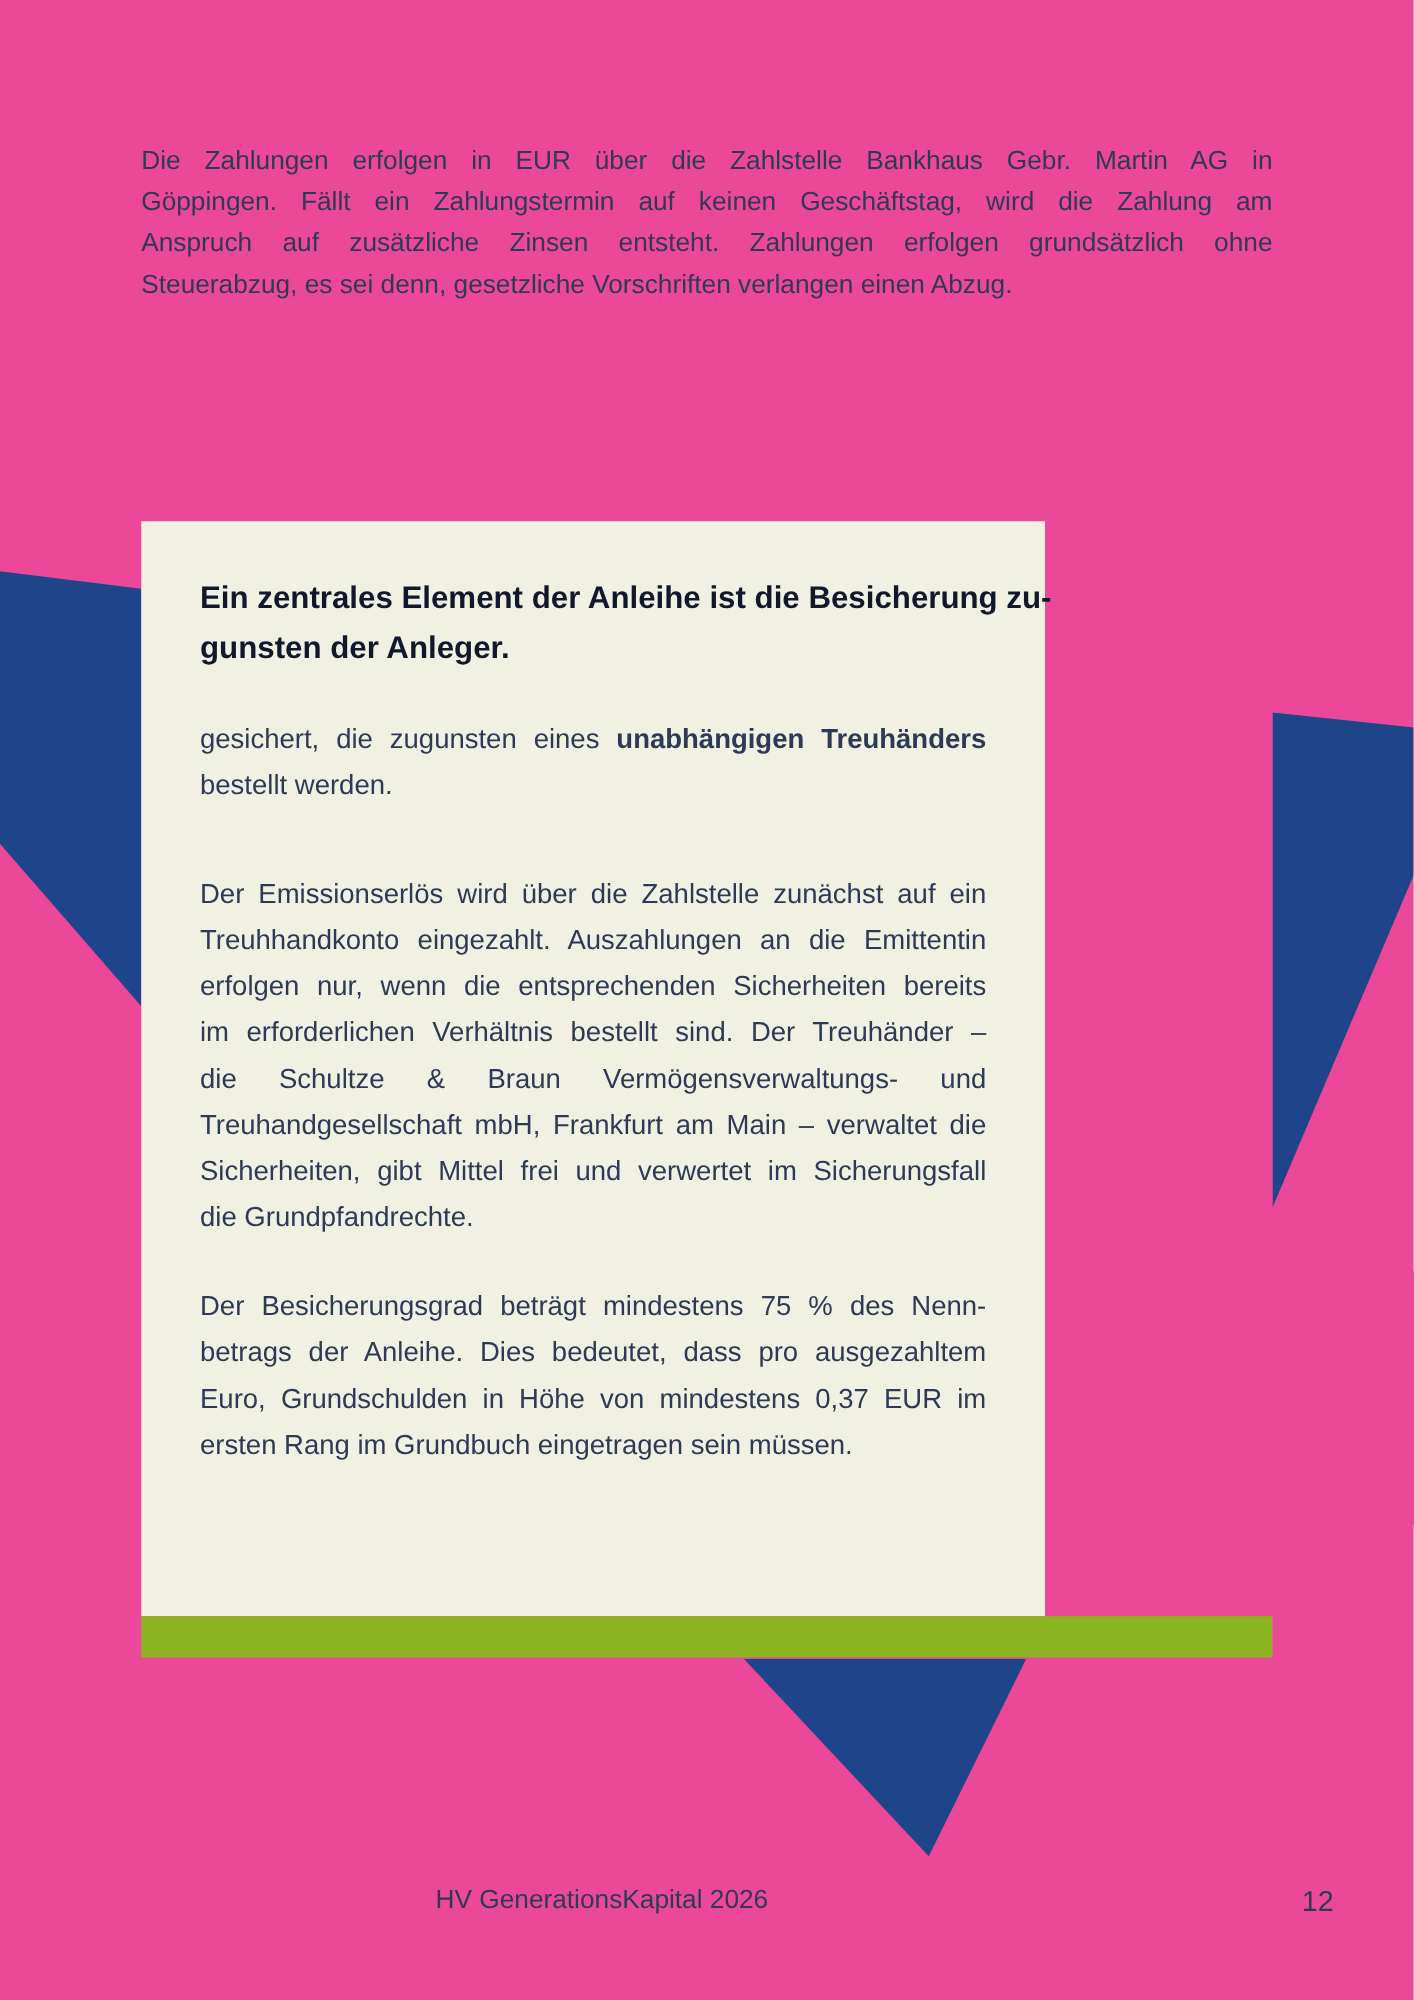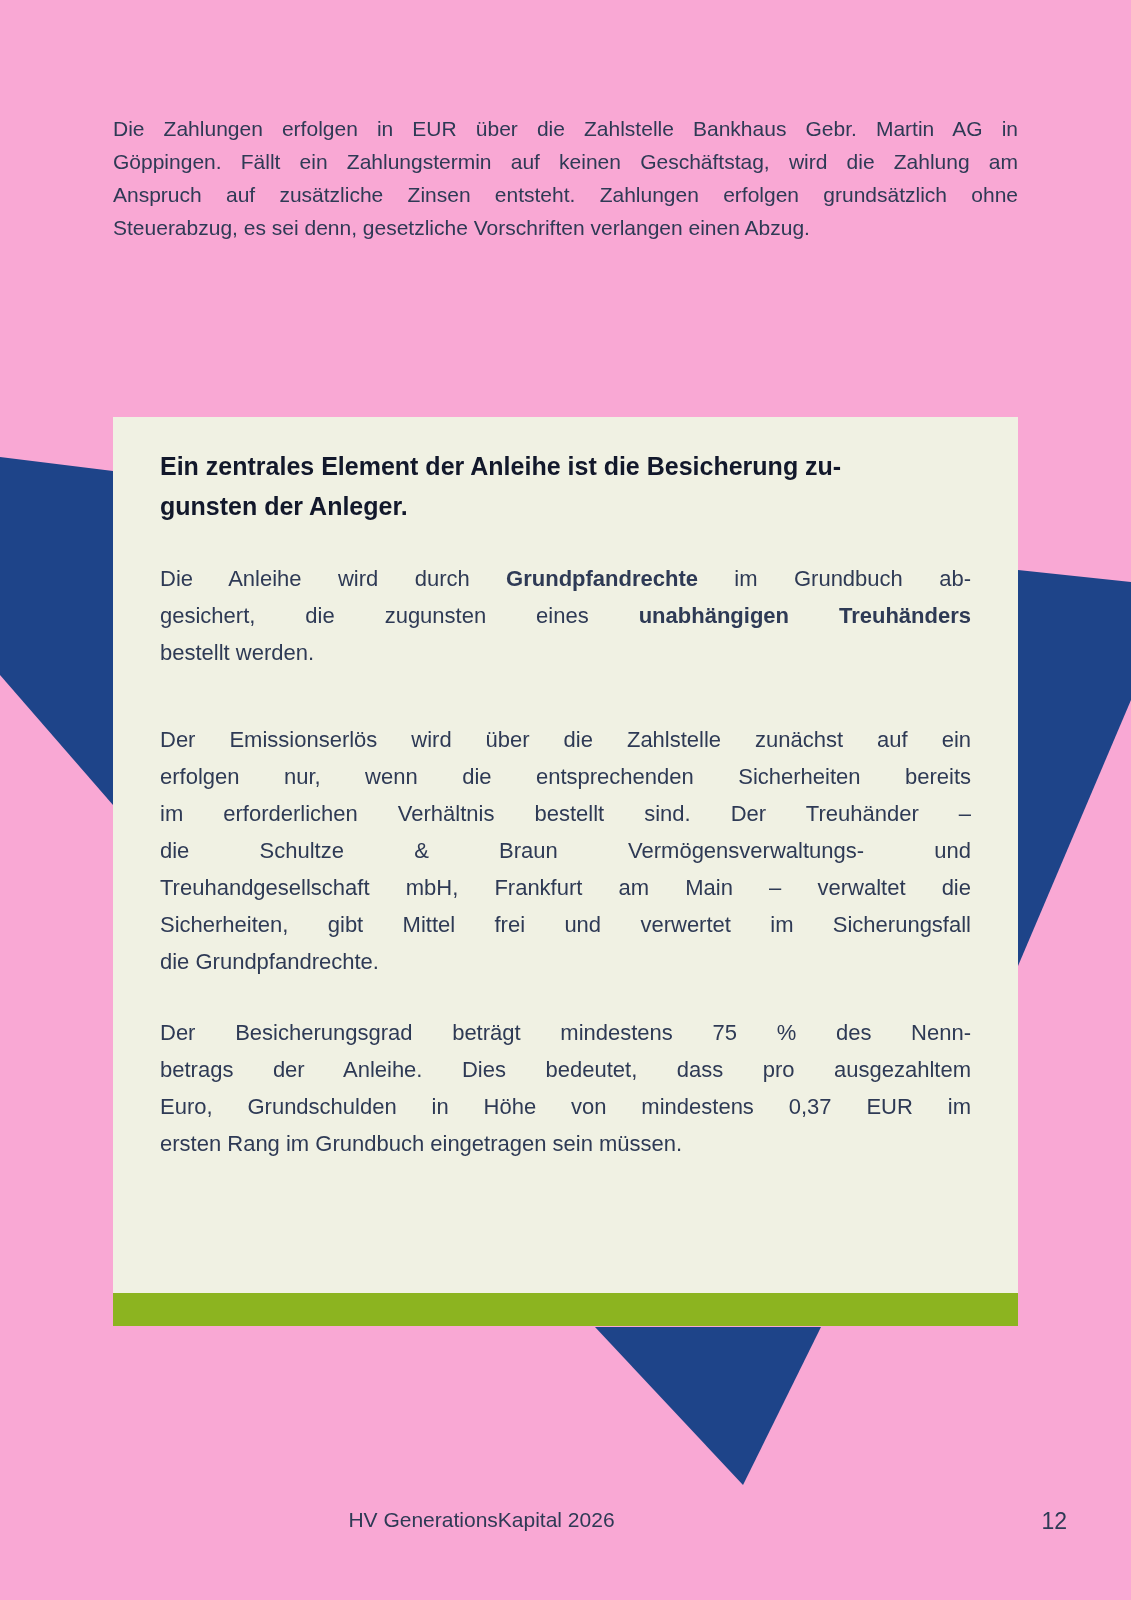--- a/index.html
+++ b/index.html
@@ -1,20 +1,20 @@
 <!DOCTYPE html>
 <html lang="de" style="--blue: #1e4489; --green: #8cb420; --cream: #f0f1e3; --text: #2e3a55; --heading: #12182b;"><head>
 <meta charset="utf-8">
 <style>
   html, body { margin: 0; padding: 0; background: #ffffff; }
   .page {
     position: relative;
     width: 1131px;
     height: 1600px;
-    background: #f9a8d4;
+    background: #ec4899;
     overflow: hidden;
     font-family: "Liberation Sans", sans-serif;
     color: var(--text, #2e3a55);
   }
 
   
   .intro {
     position: absolute;
     left: 113px;
     top: 112px;
@@ -32,25 +32,25 @@
   .shape polygon { fill: var(--blue, #1e4489); }
   .shape-left  { left: 0;     top: 457px; }
   .shape-right { left: 1018px; top: 570px; }
   .shape-bottom{ left: 595px; top: 1327px; }
 
   
   .hbox {
     position: absolute;
     left: 113px;
     top: 417px;
-    width: 905px;
+    width: 723px;
     height: 876px;
     box-sizing: border-box;
     background: var(--cream, #f0f1e3);
-    padding: 29px 47px 0 47px;
+    padding: 41px 47px 0 47px;
     z-index: 2;
   }
   .hb-heading {
     font-weight: bold;
     font-size: 25px;
     line-height: 40px;
     color: var(--heading, #12182b);
     margin: 0 0 34px 0;
     white-space: nowrap;
   }
@@ -110,26 +110,26 @@
   <svg class="shape shape-bottom" width="226" height="158" viewBox="0 0 226 158" aria-hidden="true">
     <polygon points="0,0 226,0 148,158"></polygon>
   </svg>
 
   <div class="hbox">
     <div class="hb-heading">
         <div class="tline"><span>Ein zentrales Element der Anleihe ist die Besicherung zu-</span></div>
         <div class="tline tlast"><span>gunsten der Anleger.</span></div>
       </div>
     <div class="hb-para just p0">
-        <div class="tline"><span>Die Anleihe wird durch </span><b>Grundpfandrechte</b><span> im Grundbuch ab-</span></div>
         <div class="tline"><span>gesichert, die zugunsten eines </span><b>unabhängigen Treuhänders</b></div>
         <div class="tline tlast"><span>bestellt werden.</span></div>
       </div>
     <div class="hb-para just p1">
         <div class="tline"><span>Der Emissionserlös wird über die Zahlstelle zunächst auf ein</span></div>
+        <div class="tline"><span>Treuhhandkonto eingezahlt. Auszahlungen an die Emittentin</span></div>
         <div class="tline"><span>erfolgen nur, wenn die entsprechenden Sicherheiten bereits</span></div>
         <div class="tline"><span>im erforderlichen Verhältnis bestellt sind. Der Treuhänder –</span></div>
         <div class="tline"><span>die Schultze &amp; Braun Vermögensverwaltungs- und</span></div>
         <div class="tline"><span>Treuhandgesellschaft mbH, Frankfurt am Main – verwaltet die</span></div>
         <div class="tline"><span>Sicherheiten, gibt Mittel frei und verwertet im Sicherungsfall</span></div>
         <div class="tline tlast"><span>die Grundpfandrechte.</span></div>
       </div>
     <div class="hb-para just p2">
         <div class="tline"><span>Der Besicherungsgrad beträgt mindestens 75 % des Nenn-</span></div>
         <div class="tline"><span>betrags der Anleihe. Dies bedeutet, dass pro ausgezahltem</span></div>

